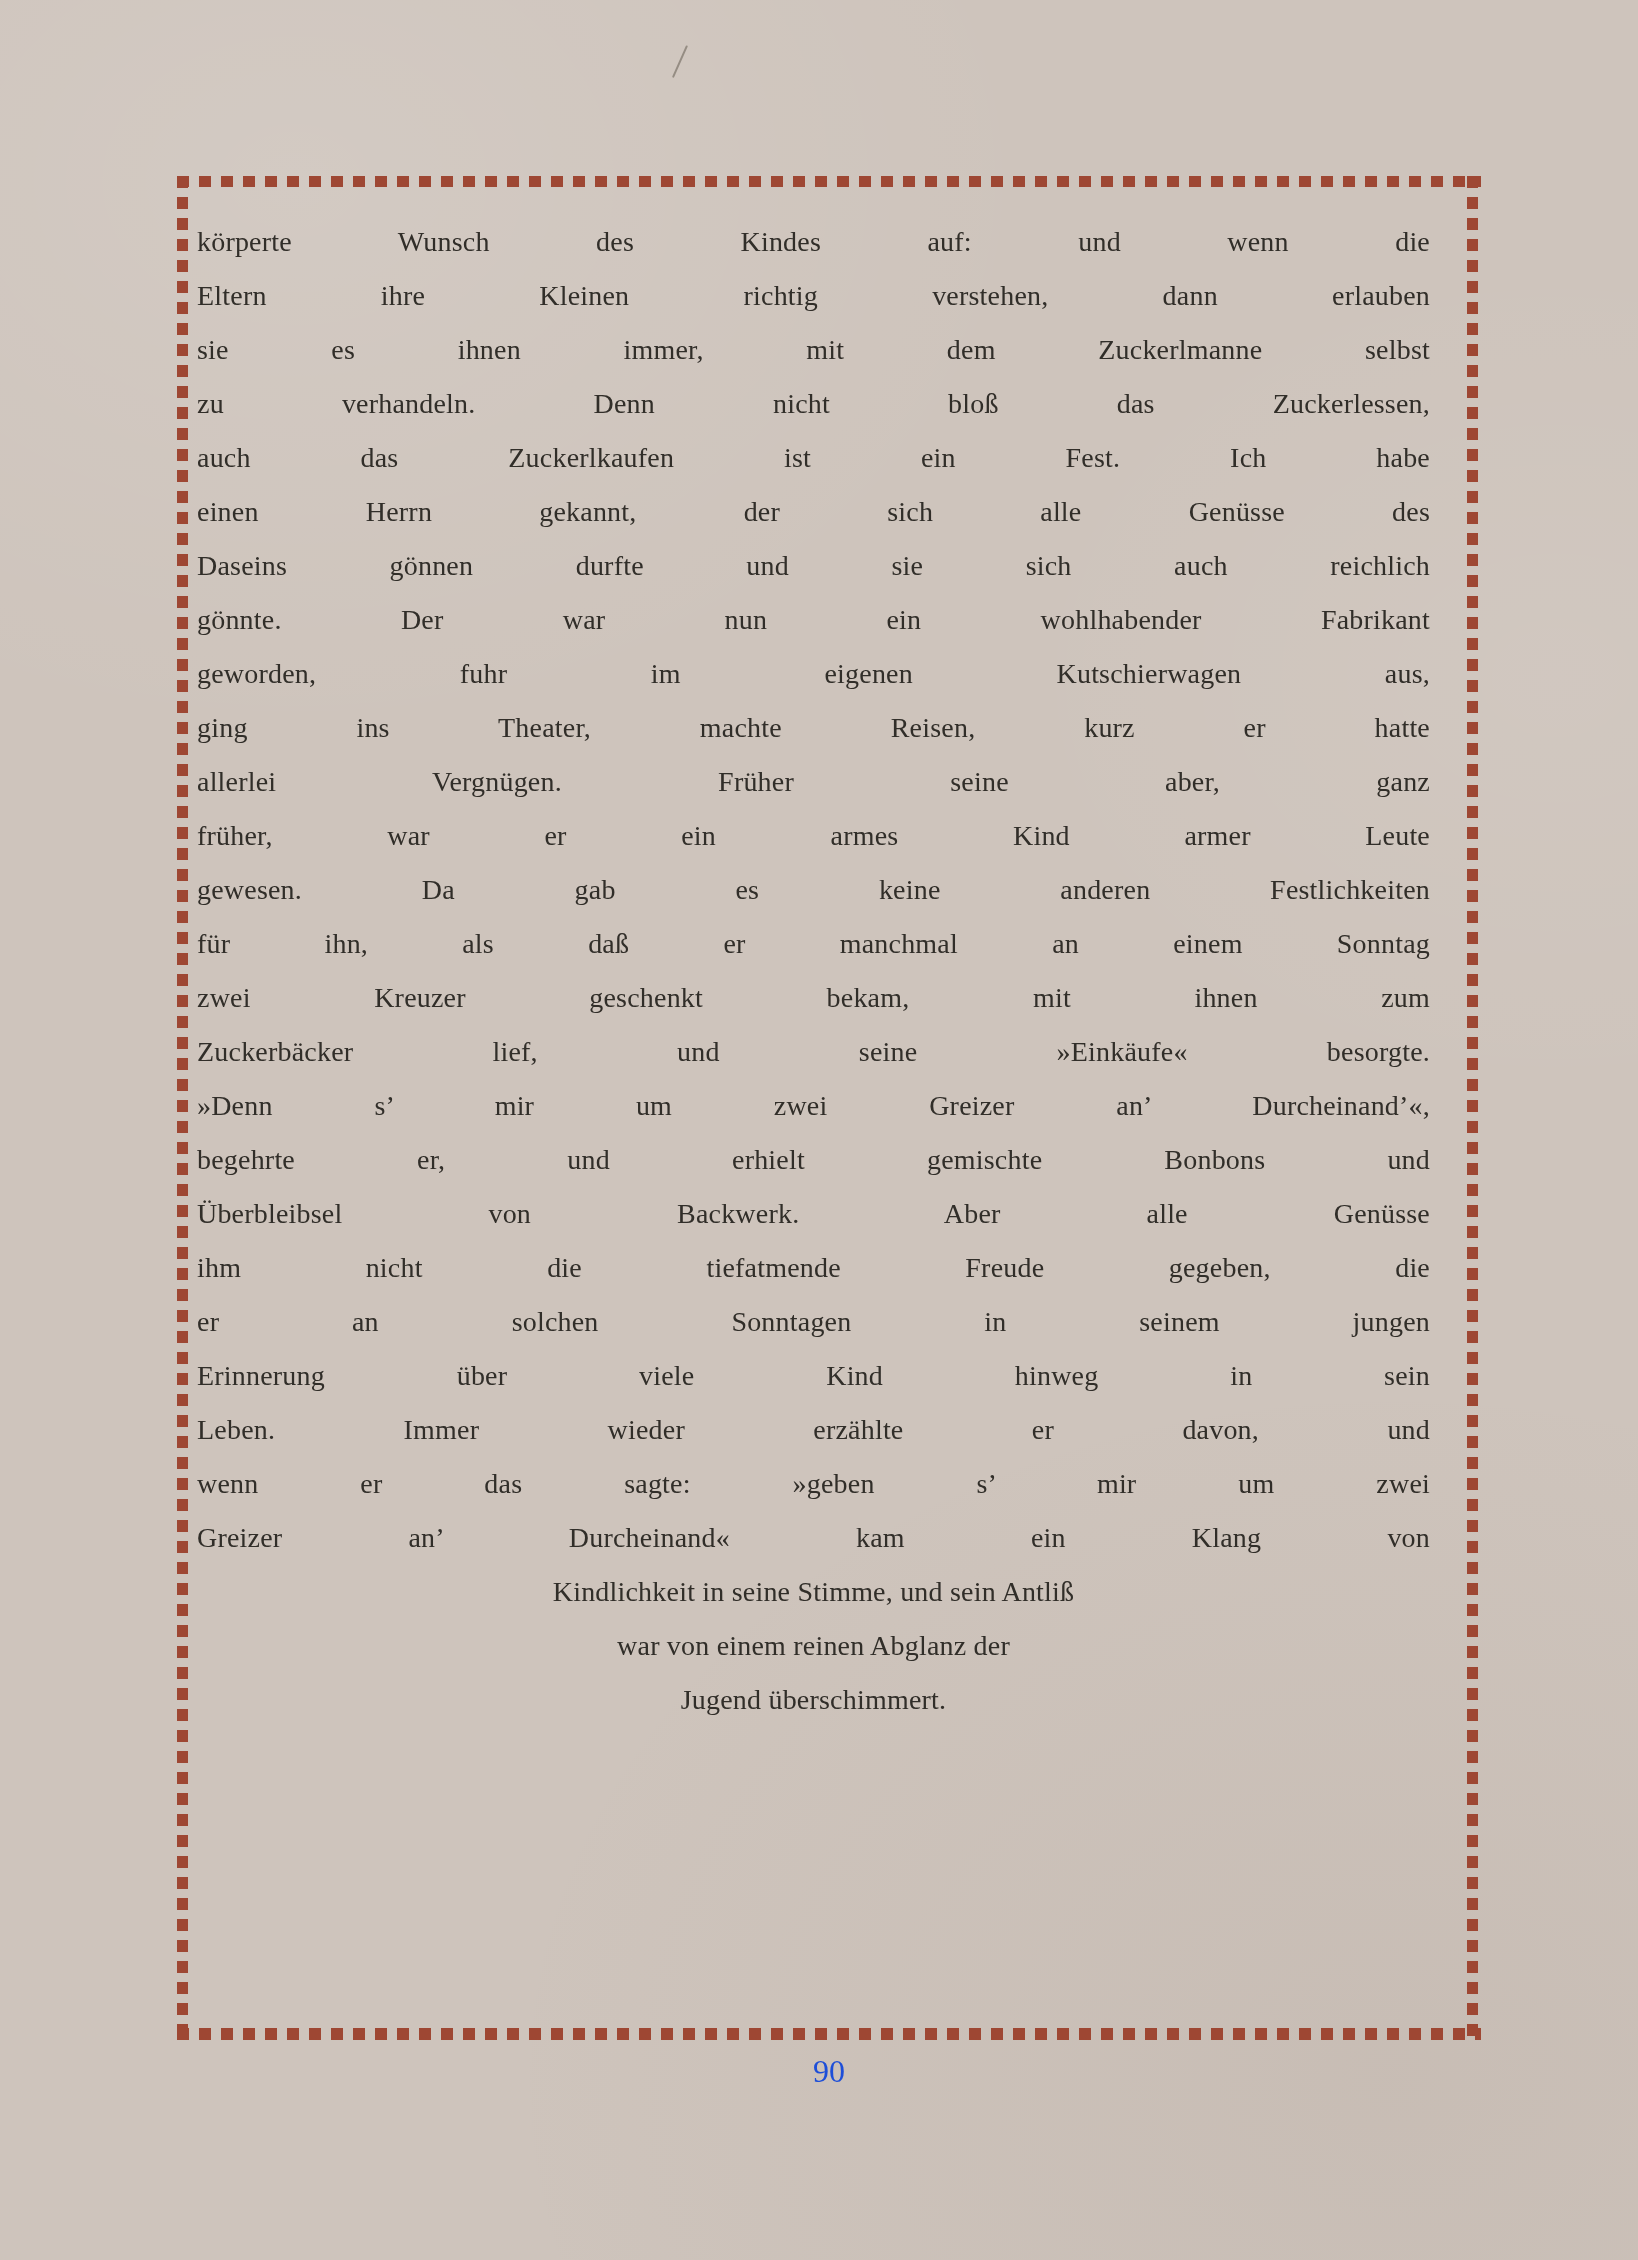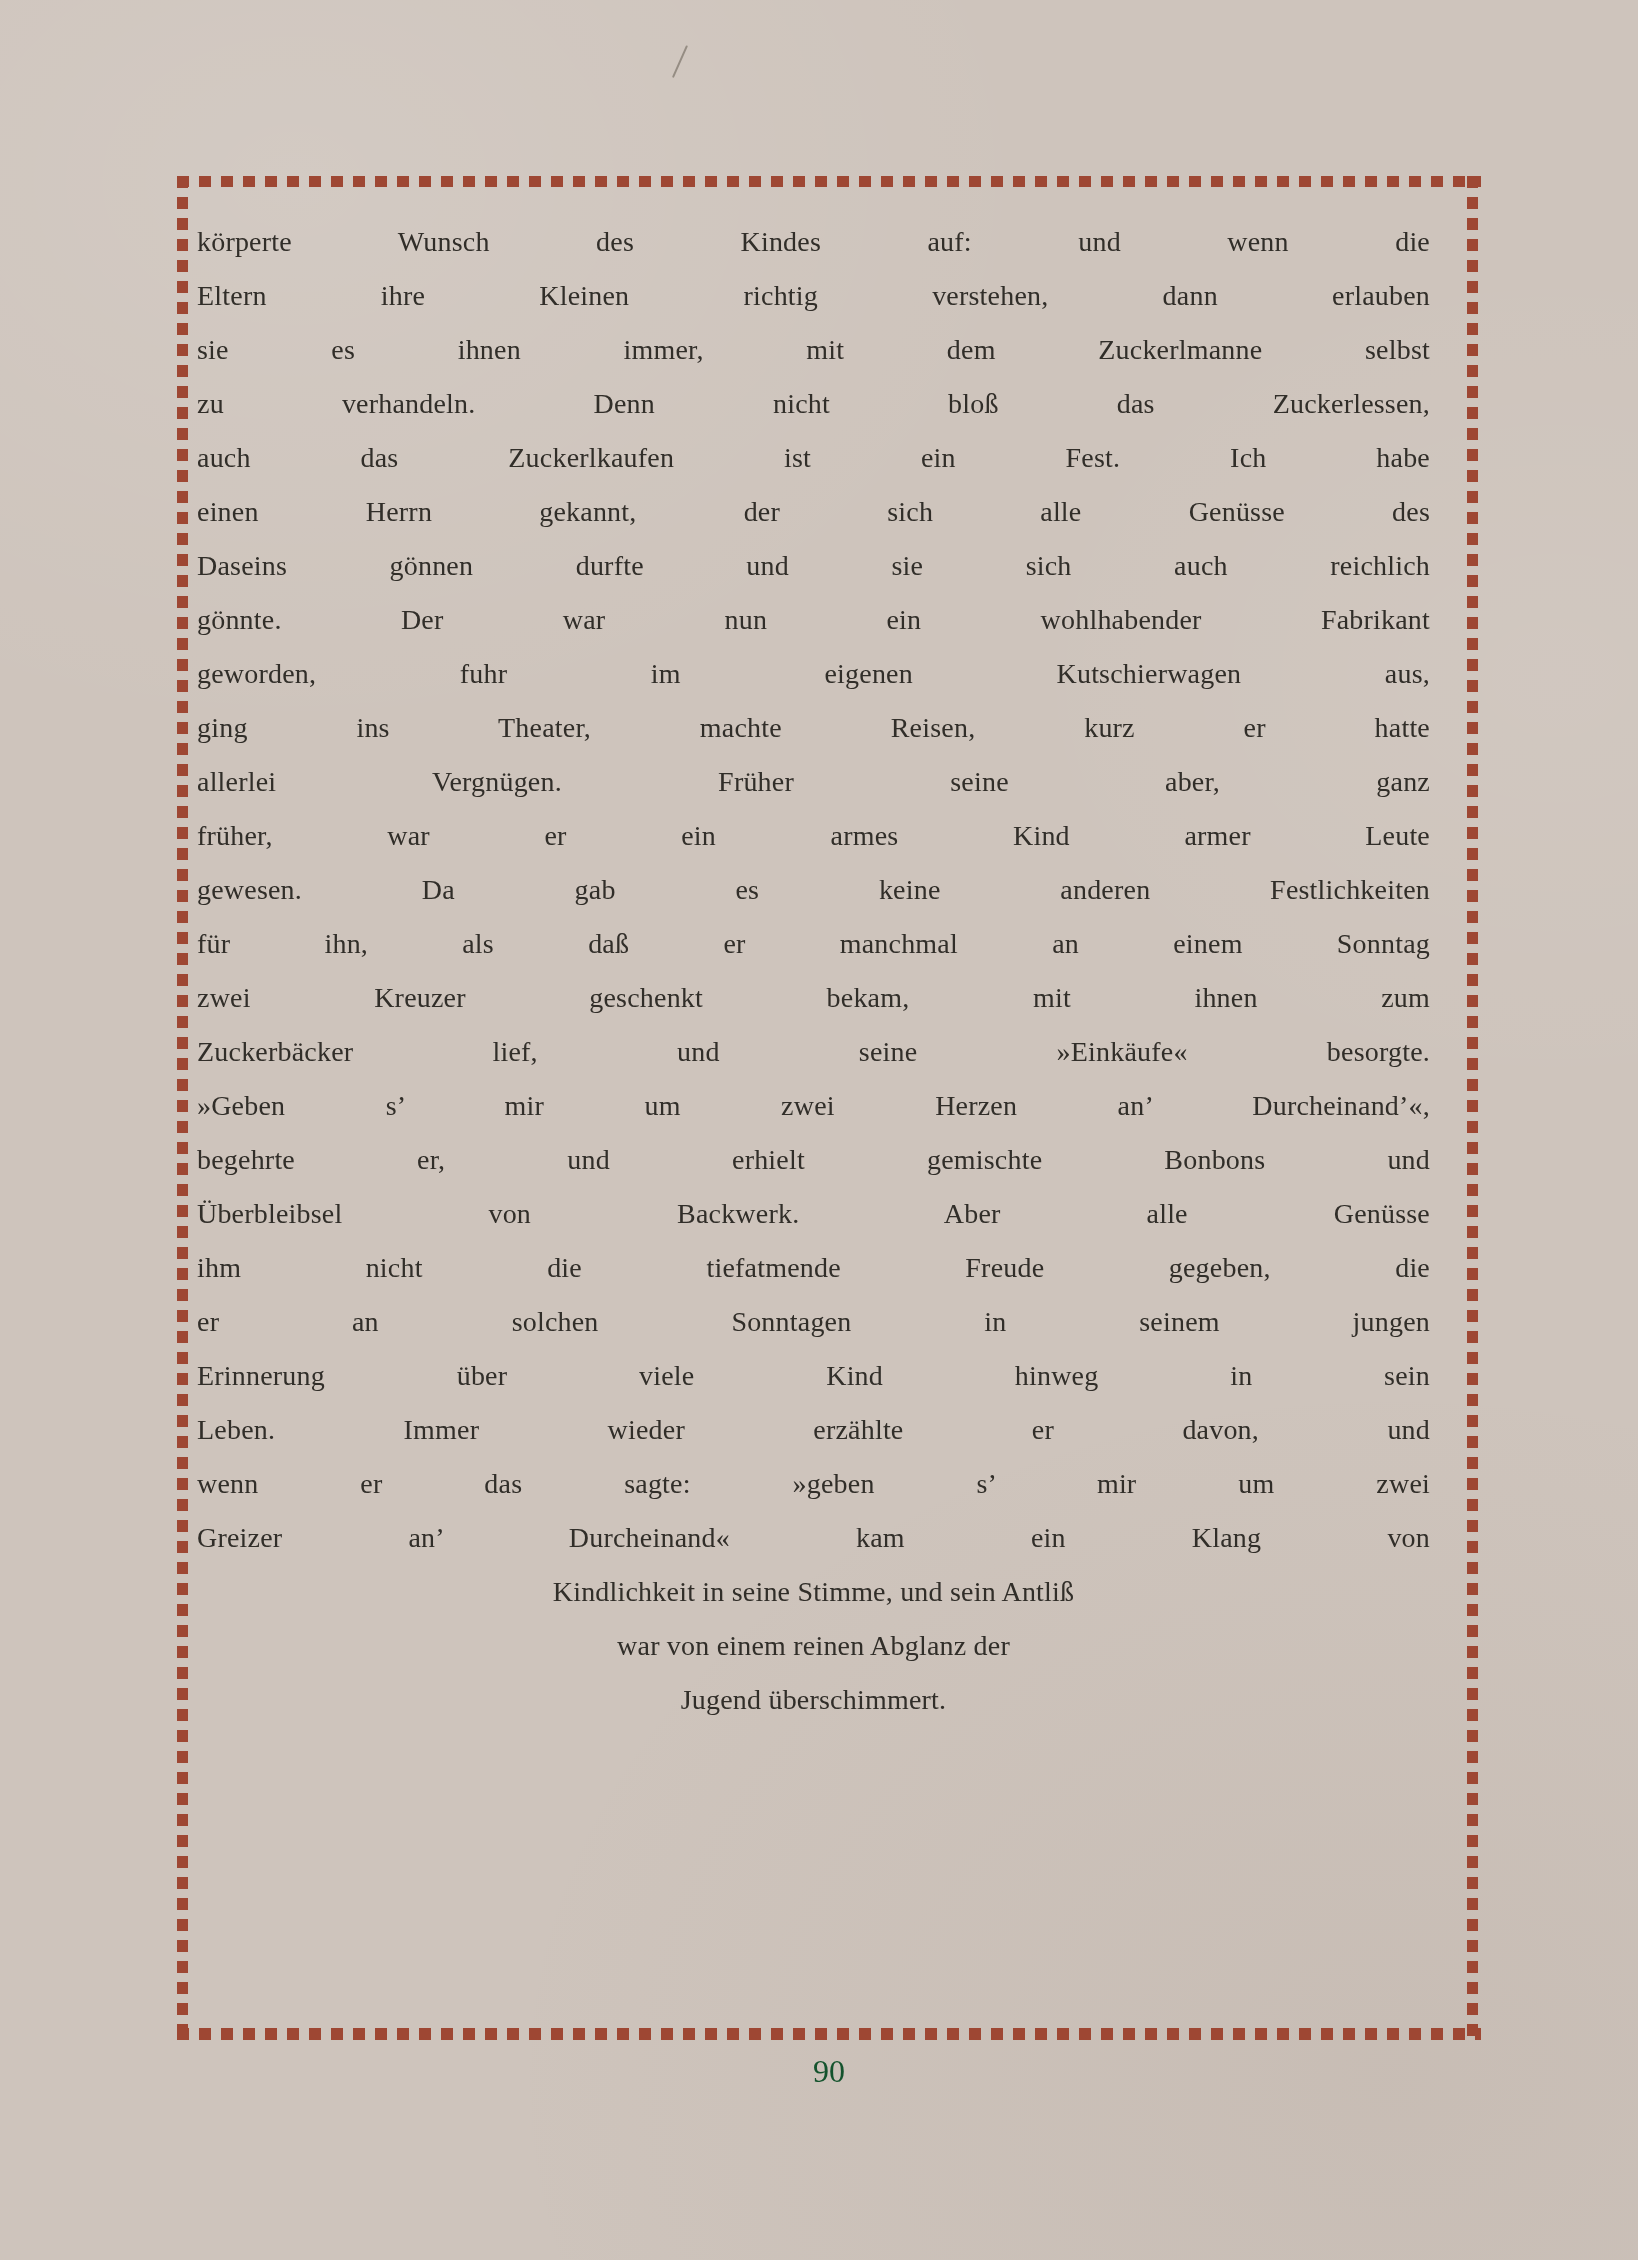--- a/index.html
+++ b/index.html
@@ -63,21 +63,21 @@
     text-align-last: center;
   }
 
   .page-number {
     position: absolute;
     left: 177px;
     top: 2053px;
     width: 1304px;
     text-align: center;
     font-size: 32px;
-    color: #14532d;
+    color: #1d4ed8;
   }
 
   .scan-artifact-slash {
     position: absolute;
     left: 679px;
     top: 44px;
     width: 1.8px;
     height: 35px;
     background: rgba(100, 92, 82, 0.55);
     transform: rotate(24deg);
@@ -106,21 +106,21 @@
   <div class="line j">Daseins gönnen durfte und sie sich auch reichlich</div>
   <div class="line j">gönnte. Der war nun ein wohlhabender Fabrikant</div>
   <div class="line j">geworden, fuhr im eigenen Kutschierwagen aus,</div>
   <div class="line j">ging ins Theater, machte Reisen, kurz er hatte</div>
   <div class="line j">allerlei Vergnügen. Früher seine aber, ganz</div>
   <div class="line j">früher, war er ein armes Kind armer Leute</div>
   <div class="line j">gewesen. Da gab es keine anderen Festlichkeiten</div>
   <div class="line j">für ihn, als daß er manchmal an einem Sonntag</div>
   <div class="line j">zwei Kreuzer geschenkt bekam, mit ihnen zum</div>
   <div class="line j">Zuckerbäcker lief, und seine »Einkäufe« besorgte.</div>
-  <div class="line j">»Geben s’ mir um zwei Herzen an’ Durcheinand’«,</div>
+  <div class="line j">»Denn s’ mir um zwei Greizer an’ Durcheinand’«,</div>
   <div class="line j">begehrte er, und erhielt gemischte Bonbons und</div>
   <div class="line j">Überbleibsel von Backwerk. Aber alle Genüsse</div>
   <div class="line j">ihm nicht die tiefatmende Freude gegeben, die</div>
   <div class="line j">er an solchen Sonntagen in seinem jungen</div>
   <div class="line j">Erinnerung über viele Kind hinweg in sein</div>
   <div class="line j">Leben. Immer wieder erzählte er davon, und</div>
   <div class="line j">wenn er das sagte: »geben s’ mir um zwei</div>
   <div class="line j">Greizer an’ Durcheinand« kam ein Klang von</div>
   <div class="line c">Kindlichkeit in seine Stimme, und sein Antliß</div>
   <div class="line c">war von einem reinen Abglanz der</div>

